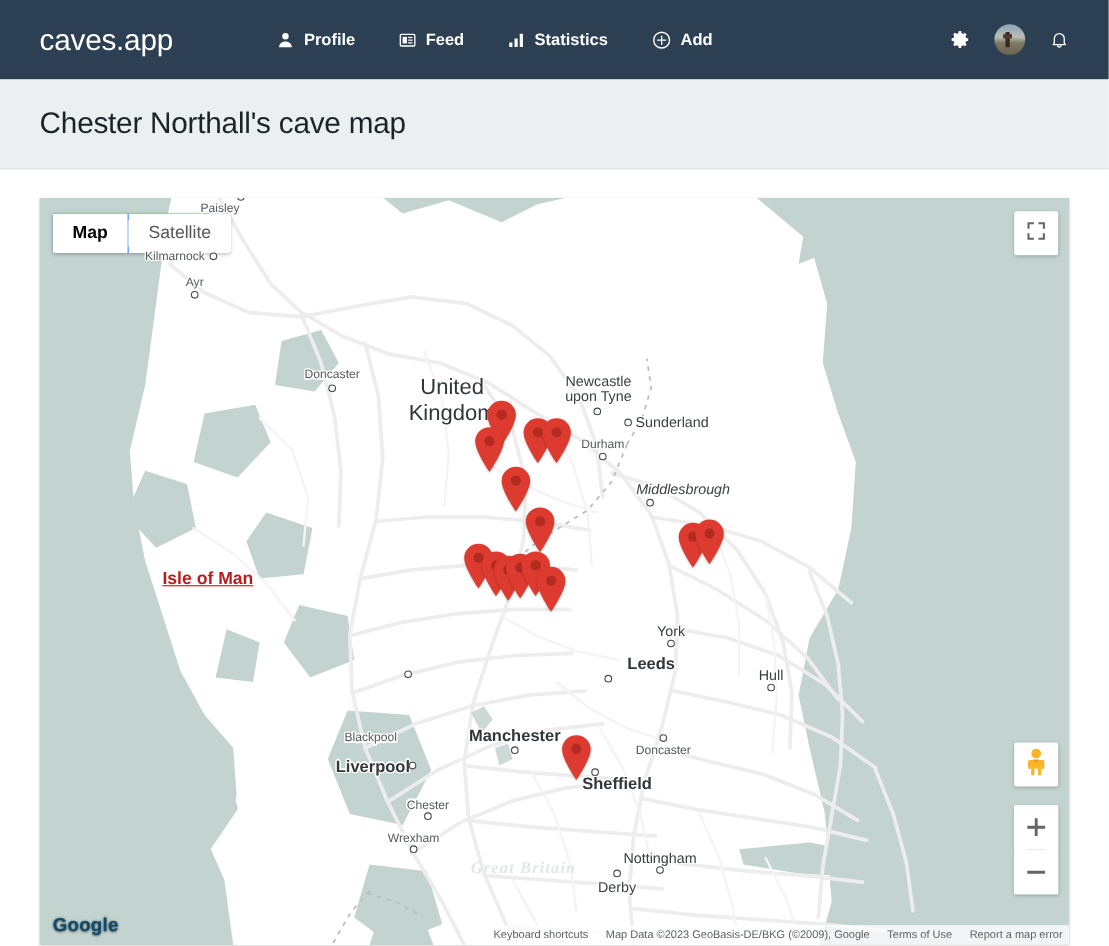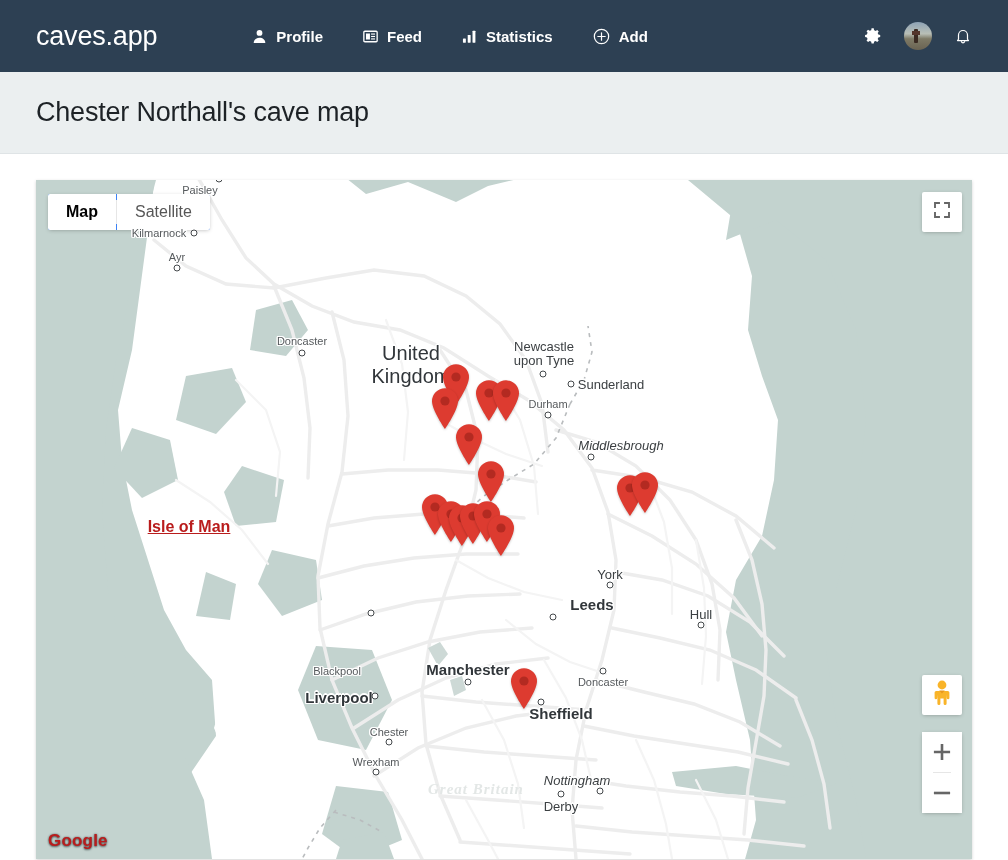--- a/index.html
+++ b/index.html
@@ -199,21 +199,21 @@
   }
   .zoom-ctl .divider { height: 1px; background: #e6e6e6; margin: 0 11px; }
 
   
   .gmark {
     position: absolute;
     left: 12px; bottom: 8px;
     font-family: "Liberation Sans", sans-serif;
     font-size: 17px;
     font-weight: 700;
-    color: #b91c1c;
+    color: #0c4a6e;
     letter-spacing: .2px;
     text-shadow: 0 0 2px rgba(90,100,100,.95), 0 1px 2px rgba(70,80,80,.8);
     pointer-events: none;
   }
 
   
   .attrib {
     position: absolute;
     right: 0; bottom: 0;
     height: 18px;
@@ -442,20 +442,26 @@
         <span>
           <svg width="18" height="18" viewBox="0 0 18 18">
               <path d="M2.2,9 L15.8,9" stroke="#666" stroke-width="2.6" stroke-linecap="square"></path>
             </svg>
         </span>
       </button>
     </div>
 
     <div class="gmark">Google</div>
 
+    <div class="attrib">
+      <span>Keyboard shortcuts</span>
+      <span class="static">Map Data ©2023 GeoBasis-DE/BKG (©2009), Google</span>
+      <span>Terms of Use</span>
+      <span>Report a map error</span>
+    </div>
 
     <div id="labels-layer">
         <div class="lbl city-sm" style="left: 164px; top: 10px;">Paisley</div>
         <div class="dot" style="left: 183px; top: -1px;"></div>
         <div class="lbl city-sm" style="left: 123px; top: 53px; text-align: right;">Kilmarnock</div>
         <div class="dot" style="left: 158px; top: 53px;"></div>
         <div class="lbl city-sm" style="left: 141px; top: 77px;">Ayr</div>
         <div class="dot" style="left: 141px; top: 88px;"></div>
         <div class="lbl city-sm" style="left: 266px; top: 161px;">Doncaster</div>
         <div class="dot" style="left: 266px; top: 173px;"></div>
@@ -484,21 +490,21 @@
         <div class="lbl city-sm" style="left: 567px; top: 502px;">Doncaster</div>
         <div class="dot" style="left: 567px; top: 491px;"></div>
         <div class="lbl city-lg" style="left: 303px; top: 517px;">Liverpool</div>
         <div class="dot" style="left: 339px; top: 516px;"></div>
         <div class="lbl city-lg" style="left: 525px; top: 533px;">Sheffield</div>
         <div class="dot" style="left: 505px; top: 522px;"></div>
         <div class="lbl city-sm" style="left: 353px; top: 552px;">Chester</div>
         <div class="dot" style="left: 353px; top: 562px;"></div>
         <div class="lbl city-sm" style="left: 340px; top: 582px;">Wrexham</div>
         <div class="dot" style="left: 340px; top: 592px;"></div>
-        <div class="lbl city-md" style="left: 541px; top: 600px; font-style: italic;">Nottingham</div>
+        <div class="lbl city-md" style="left: 564px; top: 600px;">Nottingham</div>
         <div class="dot" style="left: 564px; top: 611px;"></div>
         <div class="lbl city-md" style="left: 525px; top: 626px;">Derby</div>
         <div class="dot" style="left: 525px; top: 614px;"></div>
       </div>
     <div id="markers-layer">
         <div class="marker" style="left: 420px; top: 226px;"><svg width="30" height="44" viewBox="0 0 30 44">
             <path d="M15 43 C15 43 2 24.5 2 15.3 A13 13 0 0 1 28 15.3 C28 24.5 15 43 15 43 Z" fill="#dd3b30"></path>
             <circle cx="15" cy="15" r="4.6" fill="#b32a21"></circle>
           </svg></div>
         <div class="marker" style="left: 409px; top: 250px;"><svg width="30" height="44" viewBox="0 0 30 44">

